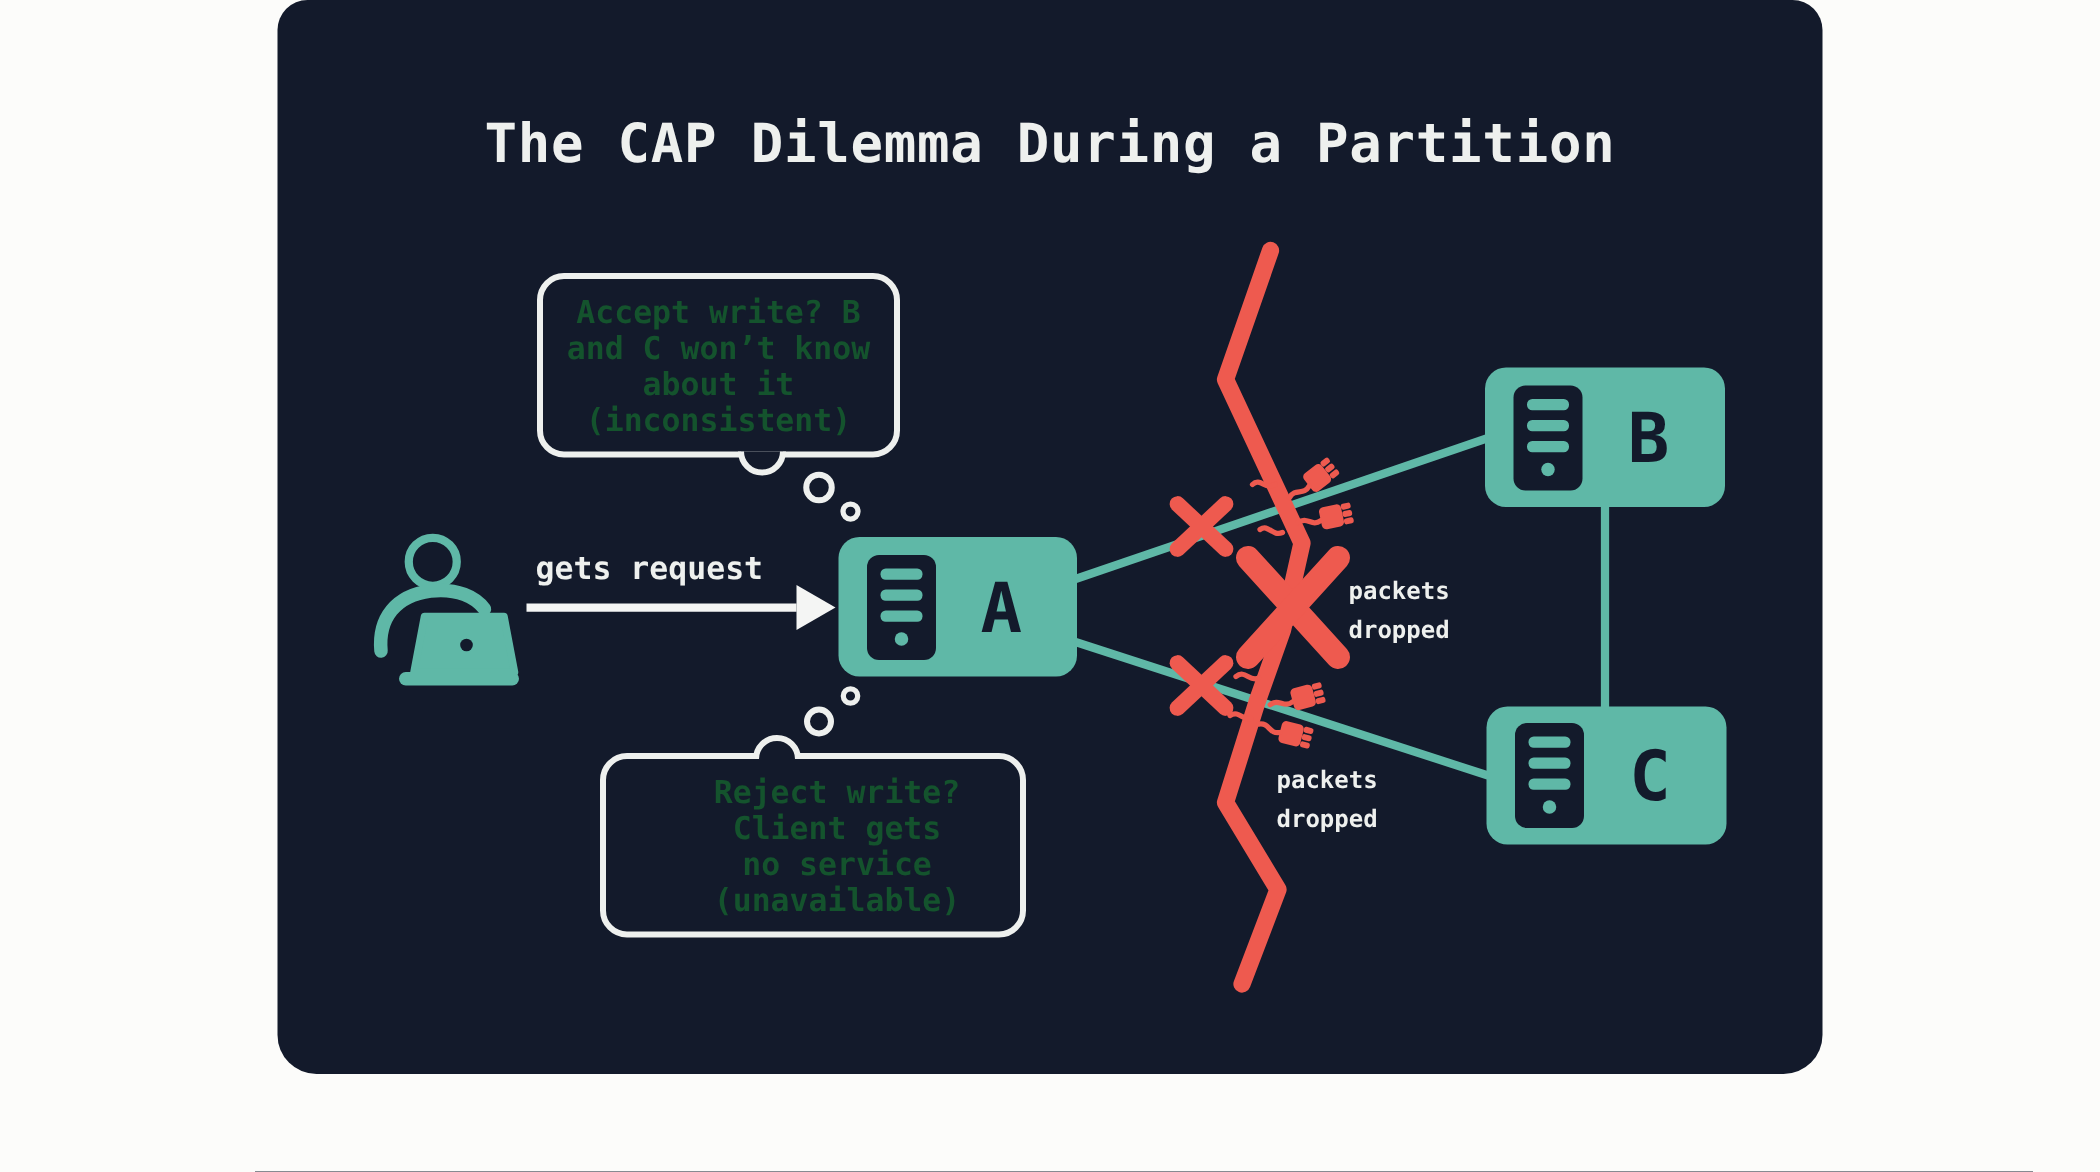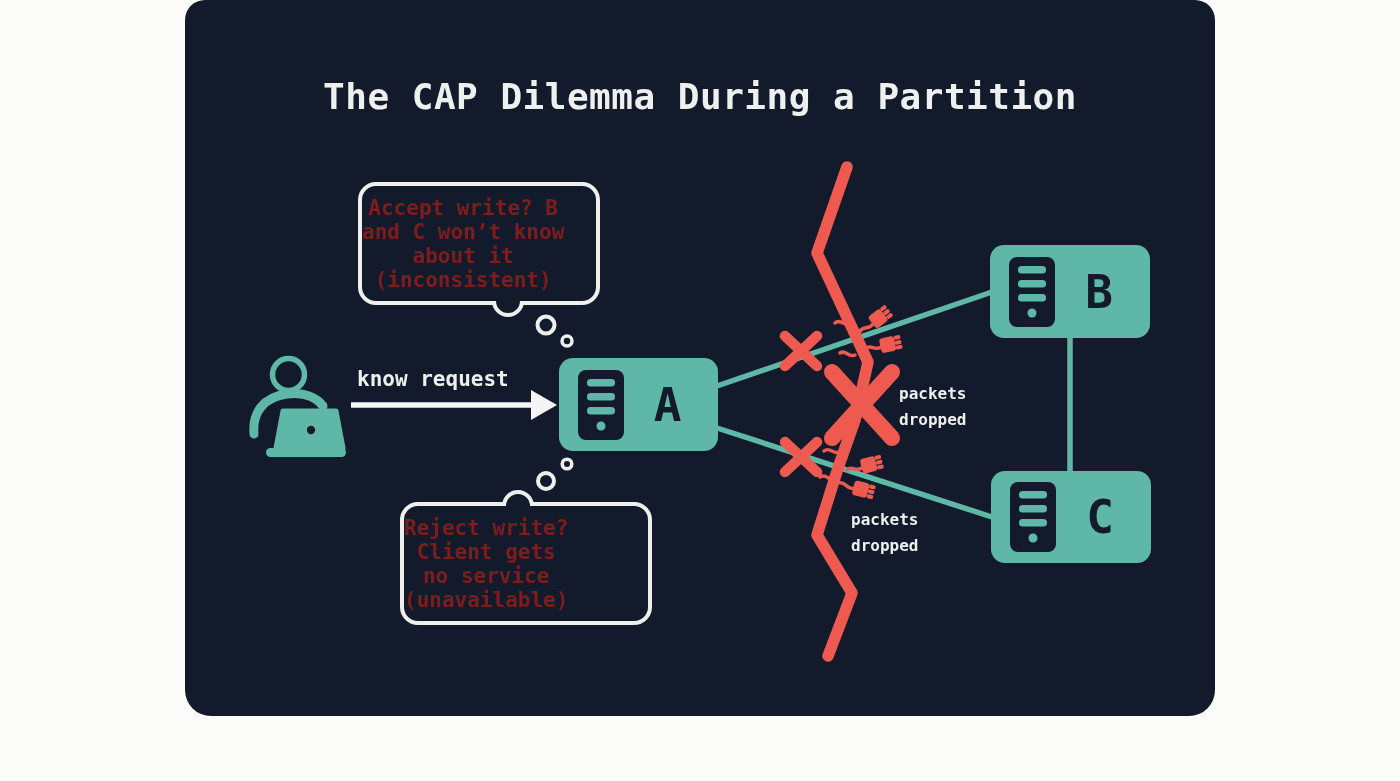--- a/index.html
+++ b/index.html
@@ -17,26 +17,26 @@
   }
   .title{
     position:absolute;left:185px;top:76px;width:1030px;margin:0;
     text-align:center;
     font-size:36px;font-weight:bold;letter-spacing:0.5px;
     color:#eef0ee;
   }
   .bubble{
     position:absolute;
     border:4px solid #eef0ee;border-radius:18px;
-    display:flex;align-items:center;
+    display:flex;align-items:center;justify-content:center;
     text-align:center;white-space:pre-line;
-    font-size:21px;font-weight:bold;line-height:24px;color:#7f1d1d;
+    font-size:21px;font-weight:bold;line-height:24px;color:#14532d;
   }
   .bubble-top{left:358px;top:182px;width:234px;height:115px;}
-  .bubble-bottom{left:400px;top:502px;width:244px;height:115px;}
+  .bubble-bottom{left:400px;top:502px;width:244px;height:115px;padding-left:32px;}
   .diagram-label{
     position:absolute;color:#eef0ee;font-weight:bold;
     font-size:16px;white-space:pre-line;line-height:26px;
   }
   .write-request{left:357px;top:366px;font-size:21px;}
   .drop-top{left:899px;top:381px;}
   .drop-bottom{left:851px;top:507px;}
   .node{
     position:absolute;background:#5fb8a7;border-radius:14px;
     display:flex;align-items:center;padding-left:18px;box-sizing:border-box;
@@ -69,21 +69,21 @@
 about it
 (inconsistent)</span>
   </div>
   <div class="bubble bubble-bottom">
     <span>Reject write?
 Client gets
 no service
 (unavailable)</span>
   </div>
 
-  <div class="diagram-label write-request">know request</div>
+  <div class="diagram-label write-request">gets request</div>
   <div class="diagram-label drop-top">packets
 dropped</div>
   <div class="diagram-label drop-bottom">packets
 dropped</div>
 
   <div class="node node-a">
     <svg width="48" height="72" viewBox="0 0 48 72">
       <rect x="1" y="1" width="46" height="70" rx="8" fill="#131a2b"></rect>
       <rect x="10" y="10" width="28" height="7.5" rx="3.5" fill="#5fb8a7"></rect>
       <rect x="10" y="24" width="28" height="7.5" rx="3.5" fill="#5fb8a7"></rect>

